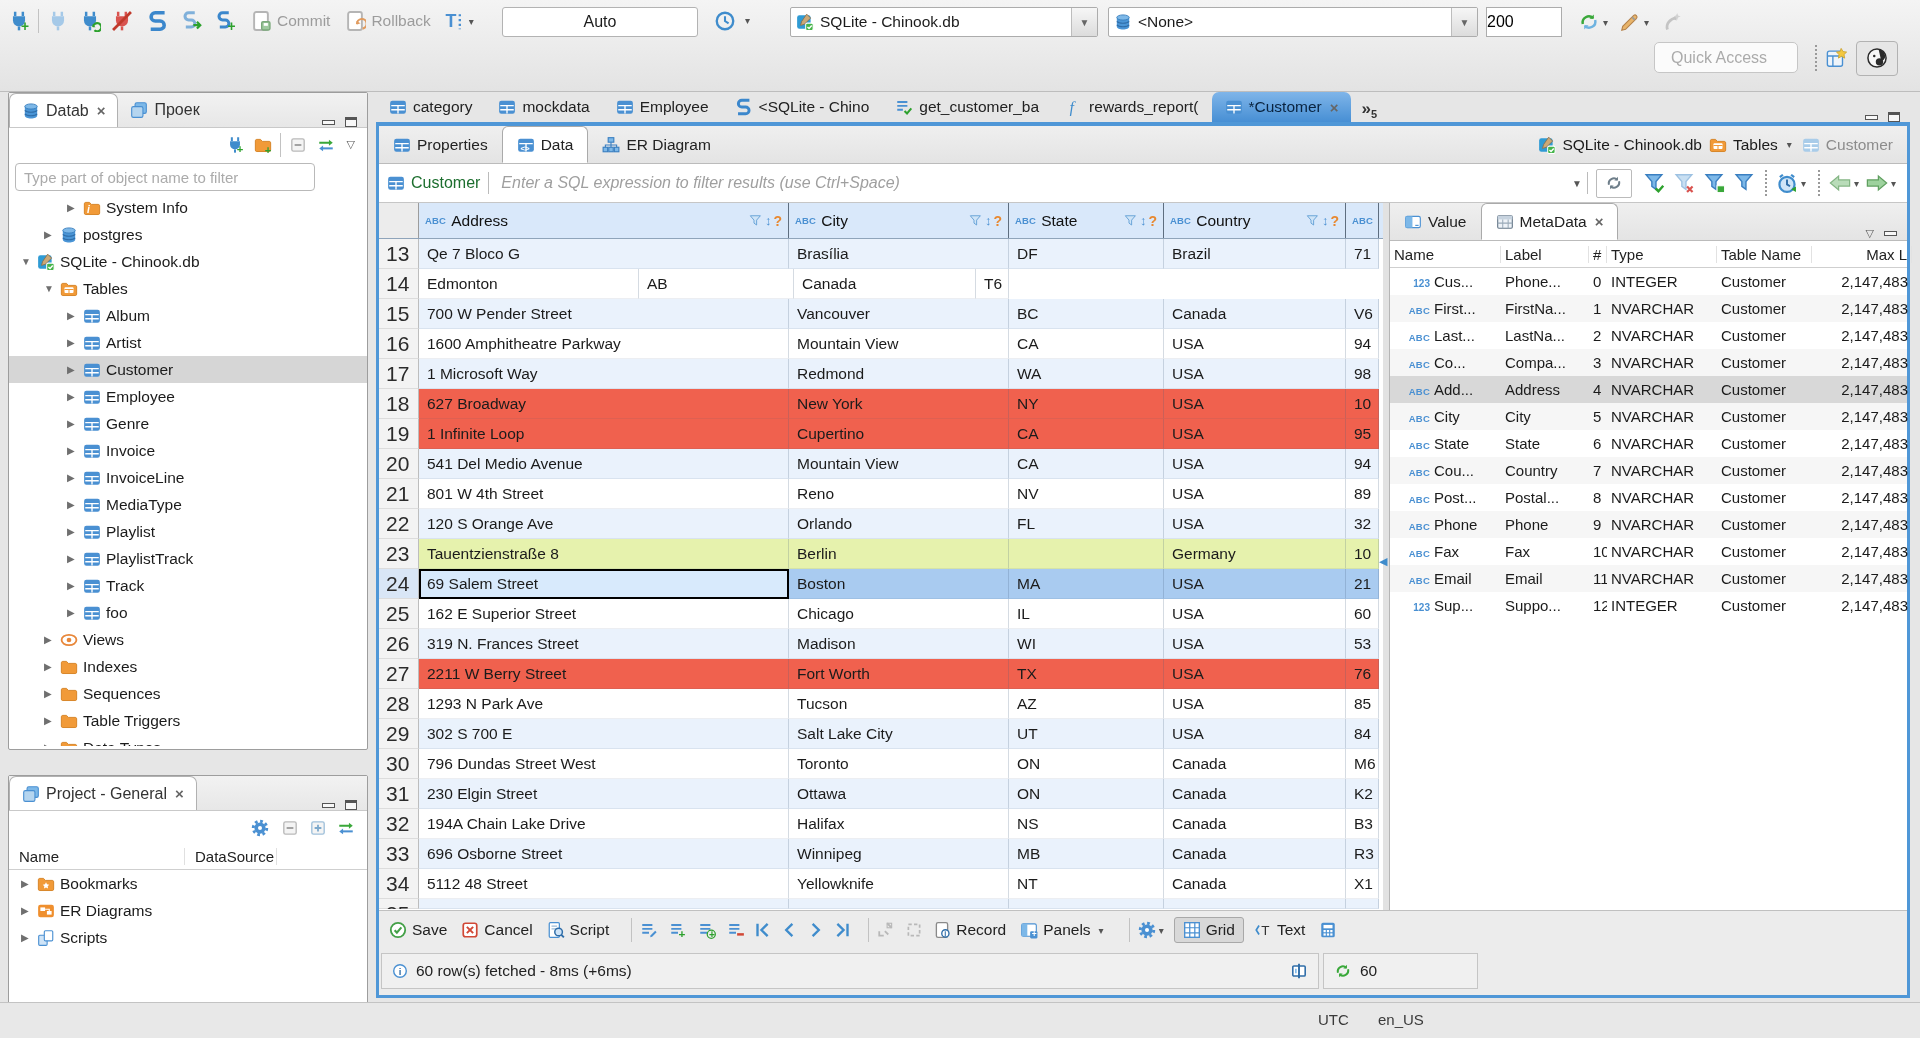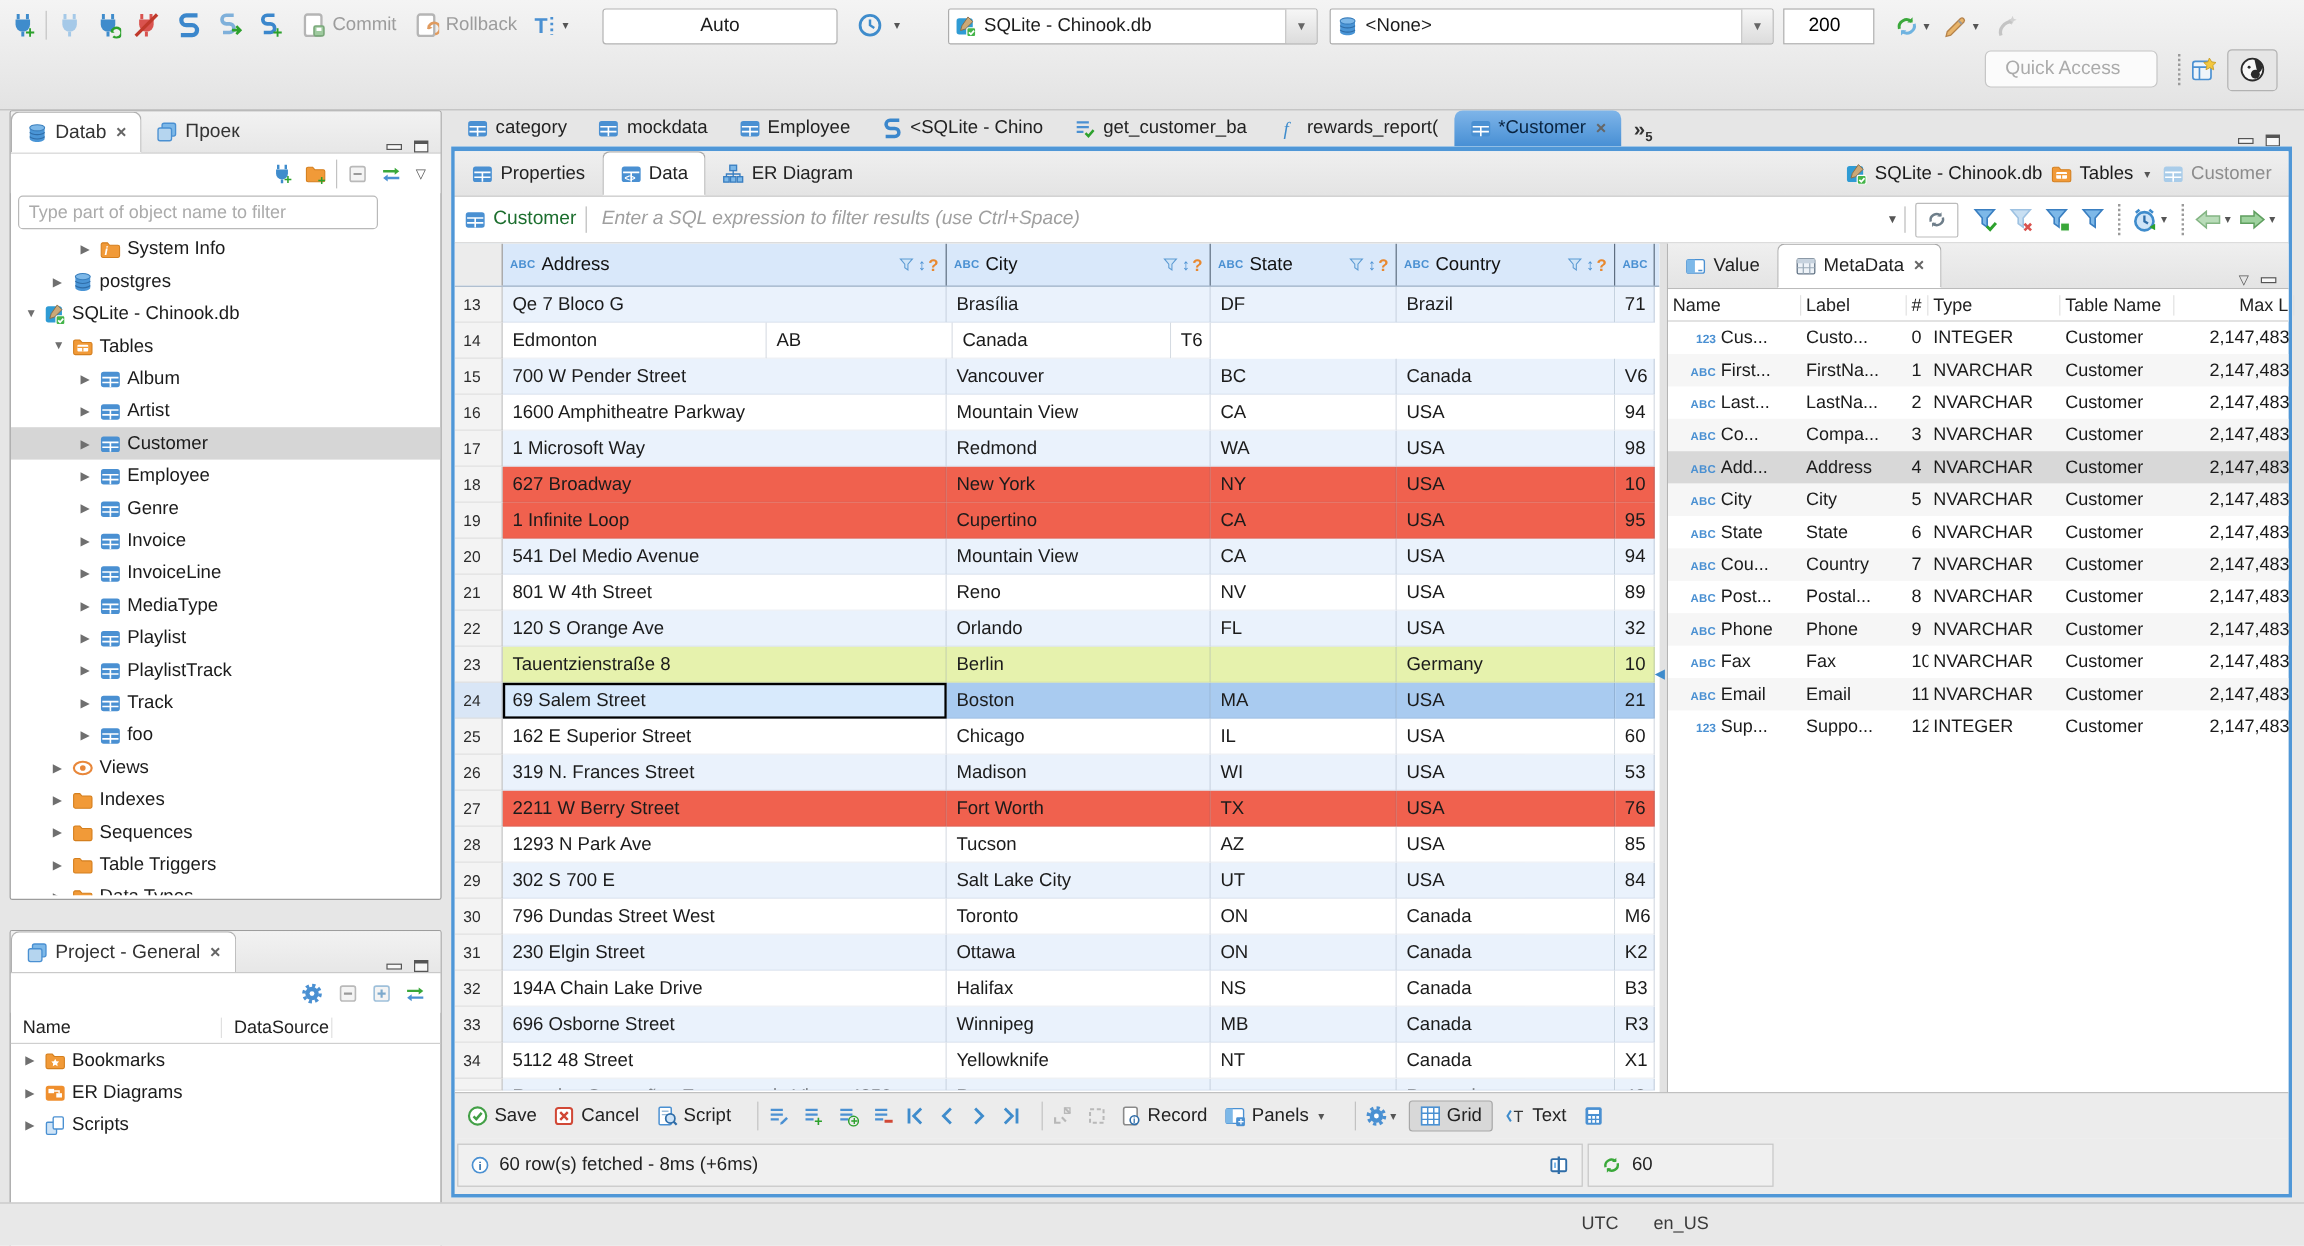--- a/index.html
+++ b/index.html
@@ -18,21 +18,21 @@
 
   
   #topbar{position:absolute;left:0;top:0;width:1920px;height:92px;background:linear-gradient(#f4f4f4,#e3e3e3);border-bottom:1px solid #bdbdbd}
   .trow1{position:absolute;left:8px;top:5px;height:32px;display:flex;align-items:center}
   .tbtn{display:inline-flex;align-items:center;gap:5px;padding:3px;border-radius:3px}
   .tbtn .lbl{color:#9c9c9c;font-size:15.5px}
   .combo{position:absolute;top:7px;height:30px;background:#fff;border:1px solid #acacac;border-radius:2px;display:flex;align-items:center;font-size:15.5px}
   .combo .txt{padding:0 6px;white-space:nowrap;overflow:hidden}
   .combo .dd{margin-left:auto;width:26px;height:100%;border-left:1px solid #bdbdbd;background:linear-gradient(#f6f6f6,#dcdcdc);display:flex;align-items:center;justify-content:center;color:#666;font-size:10px;flex:none}
   #auto-box{position:absolute;left:502px;top:7px;width:196px;height:30px;background:#fff;border:1px solid #b3b3b3;border-radius:3px;display:flex;align-items:center;justify-content:center;font-size:16px}
-  #fetch-box{position:absolute;left:1486px;top:7px;width:76px;height:30px;background:#fff;border:1px solid #acacac;padding:0 20px;font-size:16px;font-family:"Liberation Sans",sans-serif}
+  #fetch-box{position:absolute;left:1486px;top:7px;width:76px;height:30px;background:#fff;border:1px solid #acacac;padding:0 0;font-size:16px;font-family:"Liberation Sans",sans-serif}
   #qa-box{position:absolute;left:1654px;top:42px;width:144px;height:31px;border:1px solid #c6c6c6;border-radius:5px;background:#fbfbfb;color:#ababab;font-size:16px;display:flex;align-items:center;padding-left:16px}
   .trow2r{position:absolute;left:1806px;top:40px;display:flex;align-items:center;height:36px}
   #dog-btn{width:42px;height:35px;border:1px solid #b2b2b2;border-radius:4px;background:#e6e6e6;display:flex;align-items:center;justify-content:center;margin-left:8px}
 
   
   .panel{position:absolute;background:#fff;border:1px solid #9d9d9d;border-radius:2px}
   #nav-panel{left:8px;top:92px;width:360px;height:658px}
   #proj-panel{left:8px;top:775px;width:360px;height:267px}
   .ptabs{position:relative;height:35px;background:linear-gradient(#f2f2f2,#e7e7e7);border-bottom:1px solid #c9c9c9;display:flex;align-items:flex-end}
   .ptab{height:34px;display:flex;align-items:center;gap:6px;padding:0 12px;font-size:16px;color:#333}
@@ -78,21 +78,21 @@
   #gridwrap{position:absolute;left:0;top:77px;width:1004px;bottom:85px;overflow:hidden;background:#fff}
   #ghead{display:flex;height:36px;background:#d9e8fa;border-bottom:1px solid #8fa4ba}
   .gnh{width:40px;flex:none;background:#ececec;border-right:1px solid #9c9c9c}
   .gh{flex:none;display:flex;align-items:center;padding:0 6px;border-right:1px solid #5e6e80;font-size:15.5px;color:#111;overflow:hidden}
   .gh .hlabel{margin-left:5px}
   .gh .hicons{margin-left:auto;display:flex;align-items:center;gap:2px}
   .abc{color:#4a90d2;font-size:9.5px;font-weight:bold;flex:none;letter-spacing:.2px}
   .num123{color:#4a90d2;font-size:10px;font-weight:bold;flex:none}
   .qmark{color:#e8882f;font-weight:bold;font-size:14px}
   .grow{display:flex;height:30px}
-  .gn{width:40px;flex:none;background:#f3f3f3;border-right:1px solid #bdbdbd;border-bottom:1px solid #dcdcdc;font-size:13px;color:#2b2b2b;line-height:29px;padding-left:7px}
+  .gn{width:40px;flex:none;background:#f3f3f3;border-right:1px solid #bdbdbd;border-bottom:1px solid #dcdcdc;font-size:21px;color:#2b2b2b;line-height:29px;padding-left:7px}
   .gc{flex:none;padding:0 8px;line-height:29px;font-size:15.5px;white-space:nowrap;overflow:hidden;border-right:1px solid rgba(70,95,125,.22);border-bottom:1px solid rgba(70,95,125,.10)}
   .rw .gc{background:#fff}
   .rs .gc{background:#eaf2fc}
   .rr .gc{background:#f0614e}
   .rg .gc{background:#e6f2ad}
   .rsel .gc{background:#a9cbf0}
   .rsel .gn{background:#d9e6f6}
   .gc.fc{background:#d8eafc !important;outline:2px solid #000;outline-offset:-2px}
   .grow.partial{height:10px;overflow:hidden}
 
@@ -1156,21 +1156,21 @@
             <span class="mh" style="width:110px;">Type</span>
             <span class="mh" style="width:95px;">Table Name</span>
             <span class="mh mc r" style="width:100px;text-align:right">Max L</span>
           </div>
         <div id="mbody">
             <div class="mrow">
               <span class="mc name" style="width:111px">
                 <span class="bwrap"><span class="num123">123</span></span>
                 <span>Cus...</span>
               </span>
-              <span class="mc" style="width:88px">Custo...</span>
+              <span class="mc" style="width:88px">Phone...</span>
               <span class="mc" style="width:18px">0</span>
               <span class="mc" style="width:110px">INTEGER</span>
               <span class="mc" style="width:95px">Customer</span>
               <span class="mc r" style="width:100px">2,147,483</span>
             </div>
             <div class="mrow">
               <span class="mc name" style="width:111px">
                 <span class="bwrap"><span class="abc">ABC</span></span>
                 <span>First...</span>
               </span>

